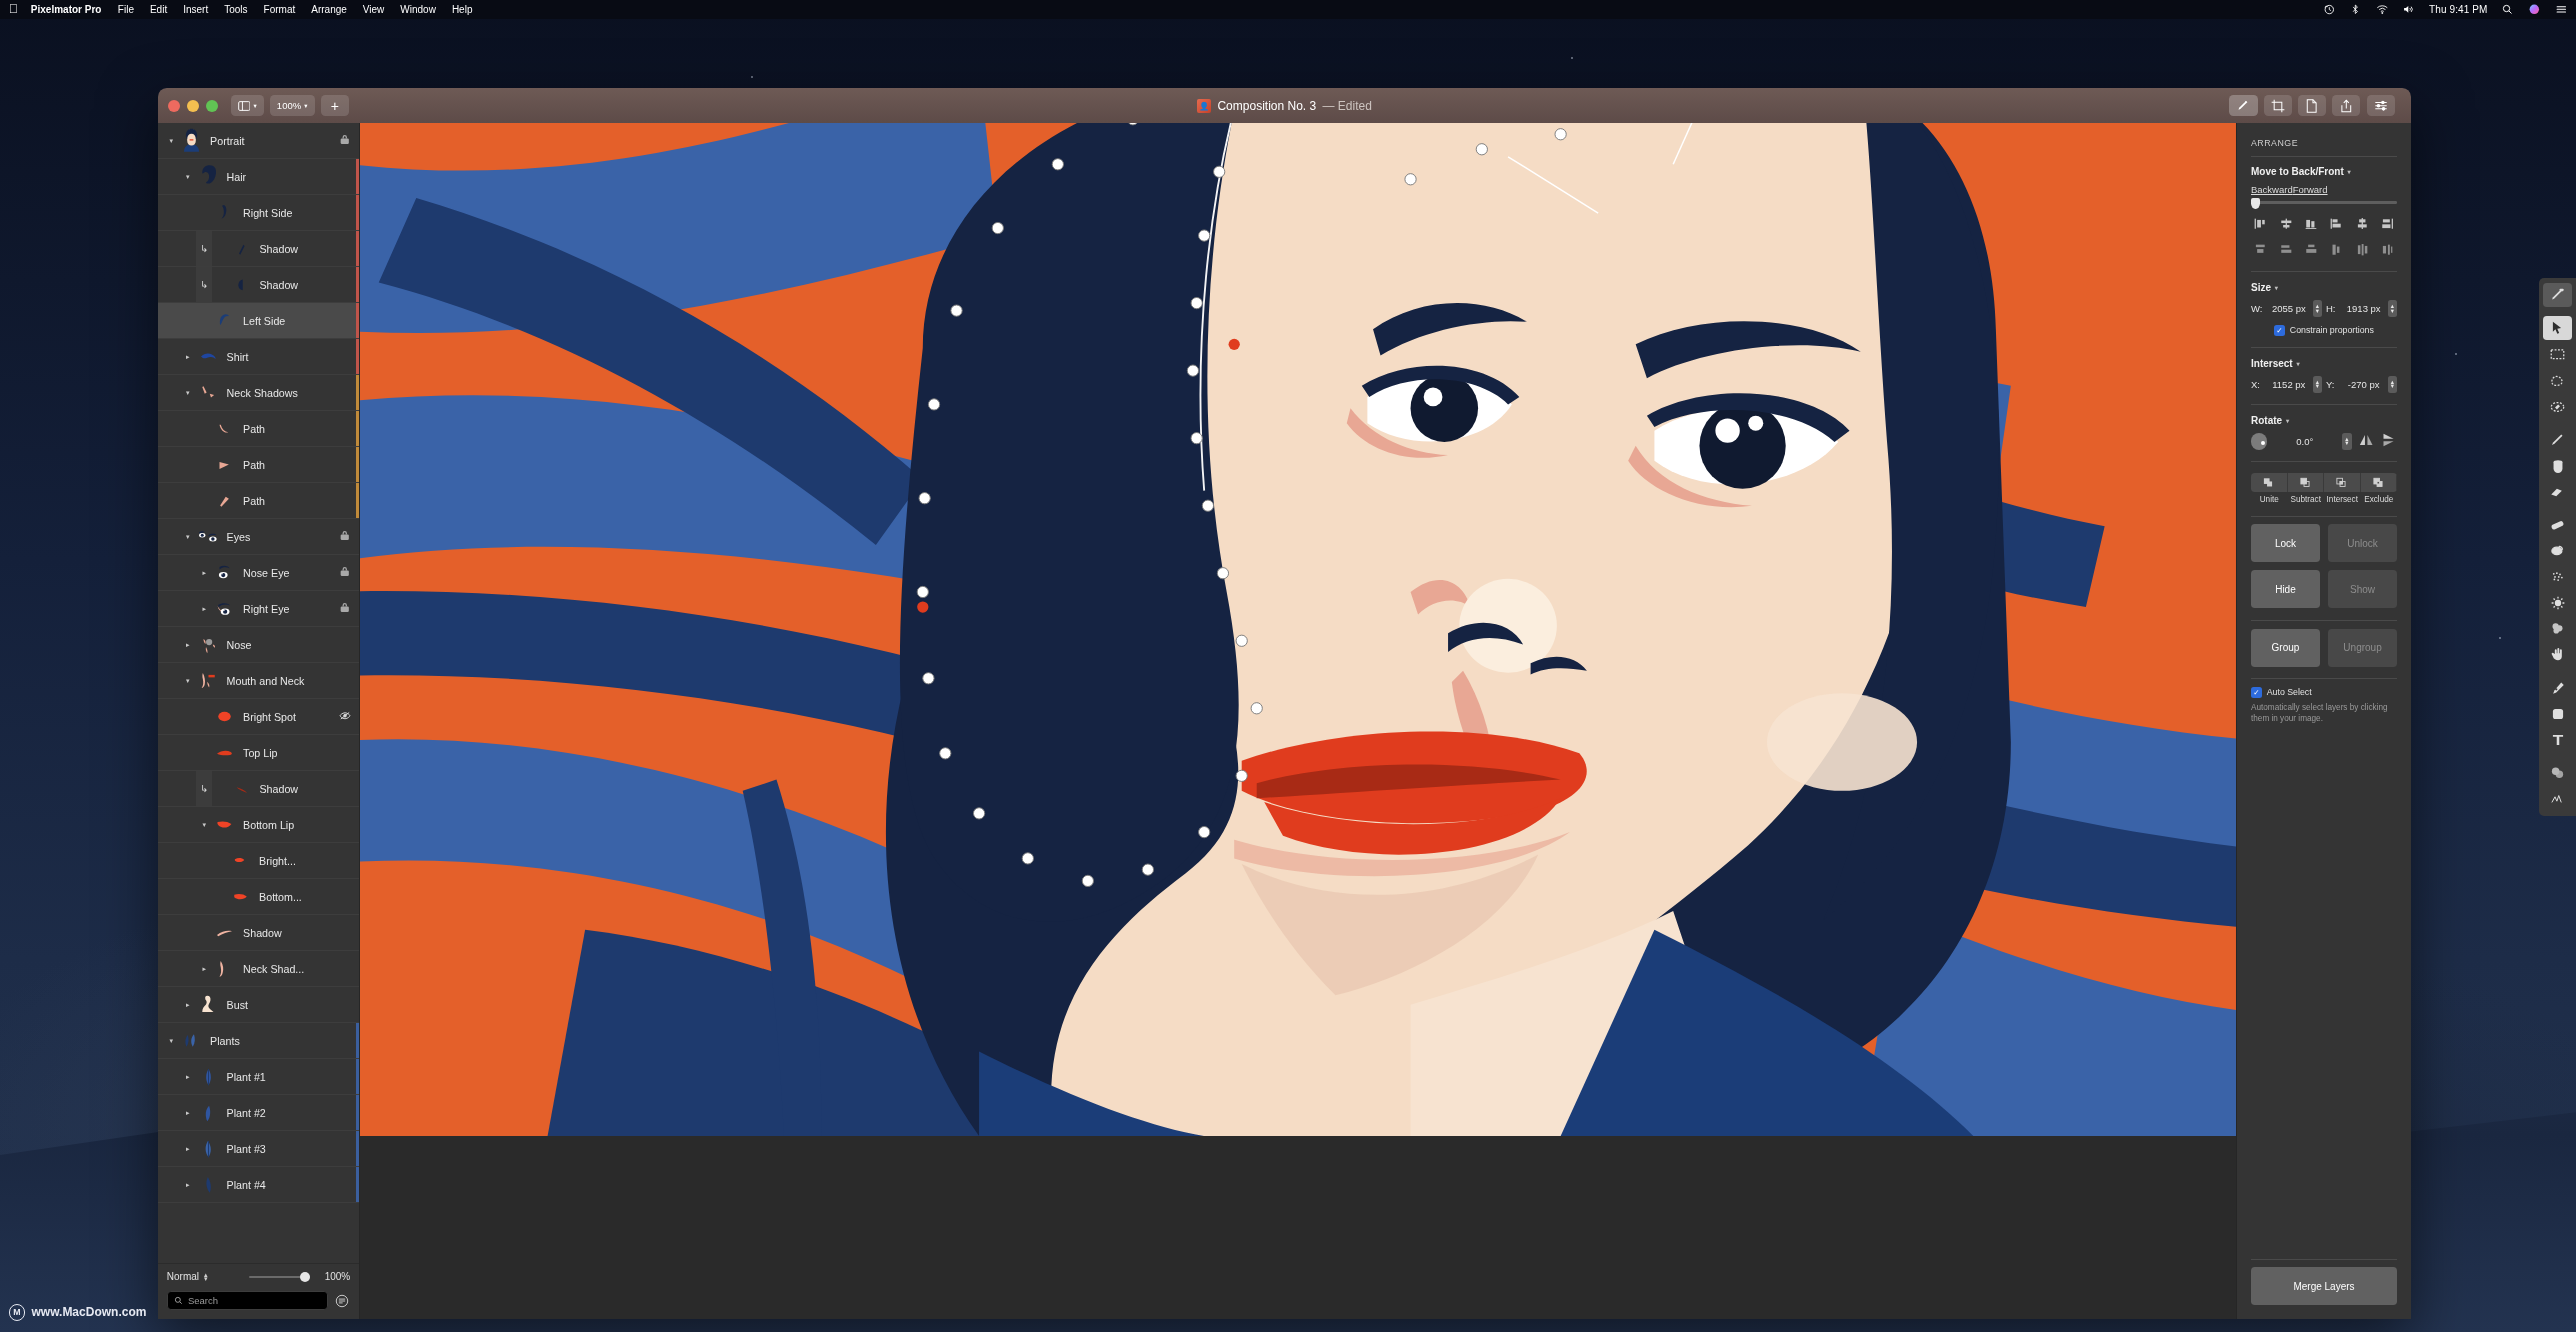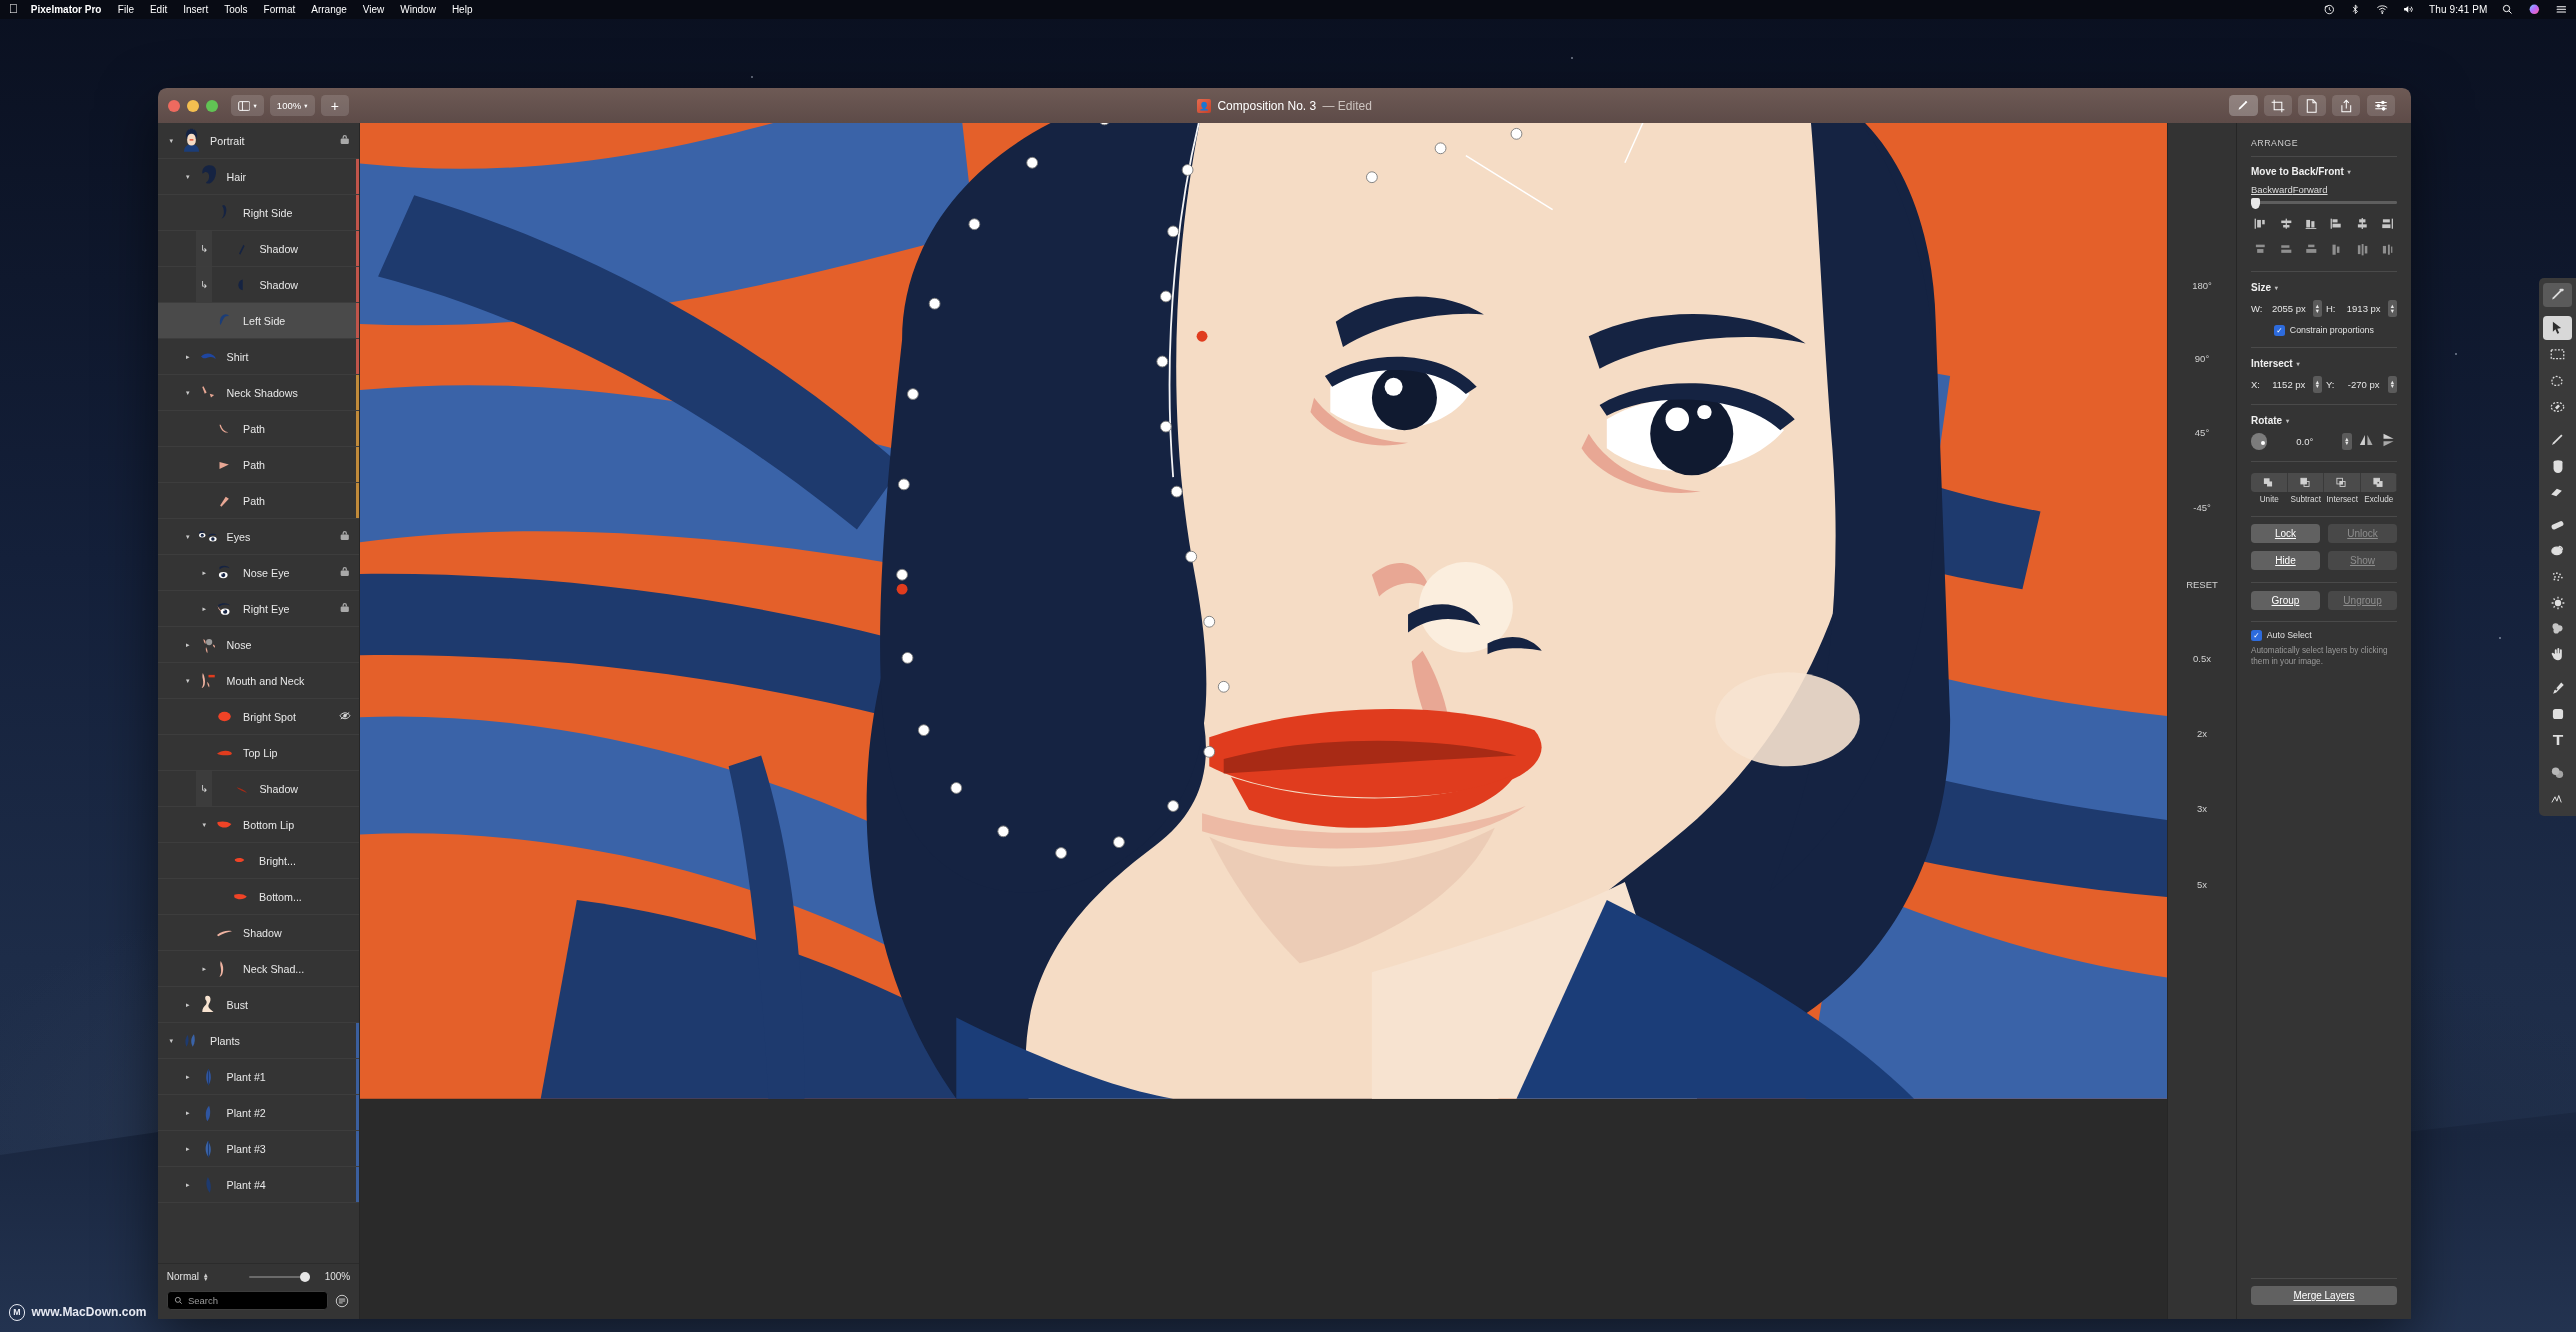--- a/index.html
+++ b/index.html
@@ -162,21 +162,21 @@
   .fieldrow { display: flex; align-items: center; gap: 3.8px; margin-top: 7.6px; color: #e6e6e6; font-size: 9.5px; }
   .flabel { width: 14px; }
   .fval { flex: 1; text-align: center; }
   .stepper { width: 9.5px; height: 16.4px; border-radius: 2.5px; background: #5b5b5b; display: flex; flex-direction: column; align-items: center; justify-content: center; line-height: .7; font-size: 6.3px; color: #e8e8e8; }
   .cb-row { display: flex; align-items: center; gap: 5px; margin-top: 8.2px; color: #e4e4e4; font-size: 8.8px; }
   .cbox { width: 10.7px; height: 10.7px; border-radius: 2.5px; background: #2d6bdd; color: #fff; font-size: 7.6px; display: flex; align-items: center; justify-content: center; }
   .boolgrid { display: grid; grid-template-columns: repeat(4, 1fr); margin-top: 11.4px; background: #4b4b4b; border-radius: 3.8px; overflow: hidden; }
   .boolgrid .bi { height: 19px; display: flex; align-items: center; justify-content: center; border-right: 0.6px solid #3a3a3a; }
   .boollabels { display: grid; grid-template-columns: repeat(4, 1fr); margin-top: 3.2px; color: #dcdcdc; font-size: 8.2px; text-align: center; }
   .btn2 { display: grid; grid-template-columns: 1fr 1fr; gap: 8.2px; margin-top: 8.2px; }
-  .pbtn { height: 19px; border-radius: 3.8px; background: #616161; color: #fff; font-size: 10px; display: flex; align-items: center; justify-content: center; text-decoration: underline; }
+  .pbtn { height: 38px; border-radius: 3.8px; background: #616161; color: #fff; font-size: 10px; display: flex; align-items: center; justify-content: center; }
   .pbtn.dis { background: #484848; color: #8d8d8d; }
   .helptext { color: #9a9a9a; font-size: 8.2px; line-height: 1.35; margin-top: 4.4px; }
   .merge-wrap { position: absolute; left: 14px; right: 14px; bottom: 14px; }
 
   
   #tools {
     position: absolute; right: 0; top: 278px; width: 37px;
     background: #3a3a3a; border-radius: 5px 0 0 5px;
     padding: 5px 0; z-index: 40;
     display: flex; flex-direction: column; align-items: center; gap: 1.9px;
@@ -868,31 +868,20 @@
           <path d="M612 18 L660 48"></path>
             <path d="M718 -18 L700 22"></path>
         </g>
         <g fill="#e03c1e">
             <circle cx="466" cy="118" r="3"></circle>
             <circle cx="300" cy="258" r="3"></circle>
           </g>
       </svg>
     </div>
 
-    <div id="rail">
-        <div class="railitem" style="top: 157px;">180°</div>
-        <div class="railitem" style="top: 230px;">90°</div>
-        <div class="railitem" style="top: 304px;">45°</div>
-        <div class="railitem" style="top: 379px;">-45°</div>
-        <div class="railitem" style="top: 456px;">RESET</div>
-        <div class="railitem" style="top: 530px;">0.5x</div>
-        <div class="railitem" style="top: 605px;">2x</div>
-        <div class="railitem" style="top: 680px;">3x</div>
-        <div class="railitem" style="top: 756px;">5x</div>
-      </div>
 
     <div id="inspector">
       <div class="insp-title">ARRANGE</div>
       <div class="hr"></div>
 
       <div class="sect-label">
         <span>Move to Back/Front</span>
         <span class="chev">▾</span>
       </div>
       <div class="ba-row">

